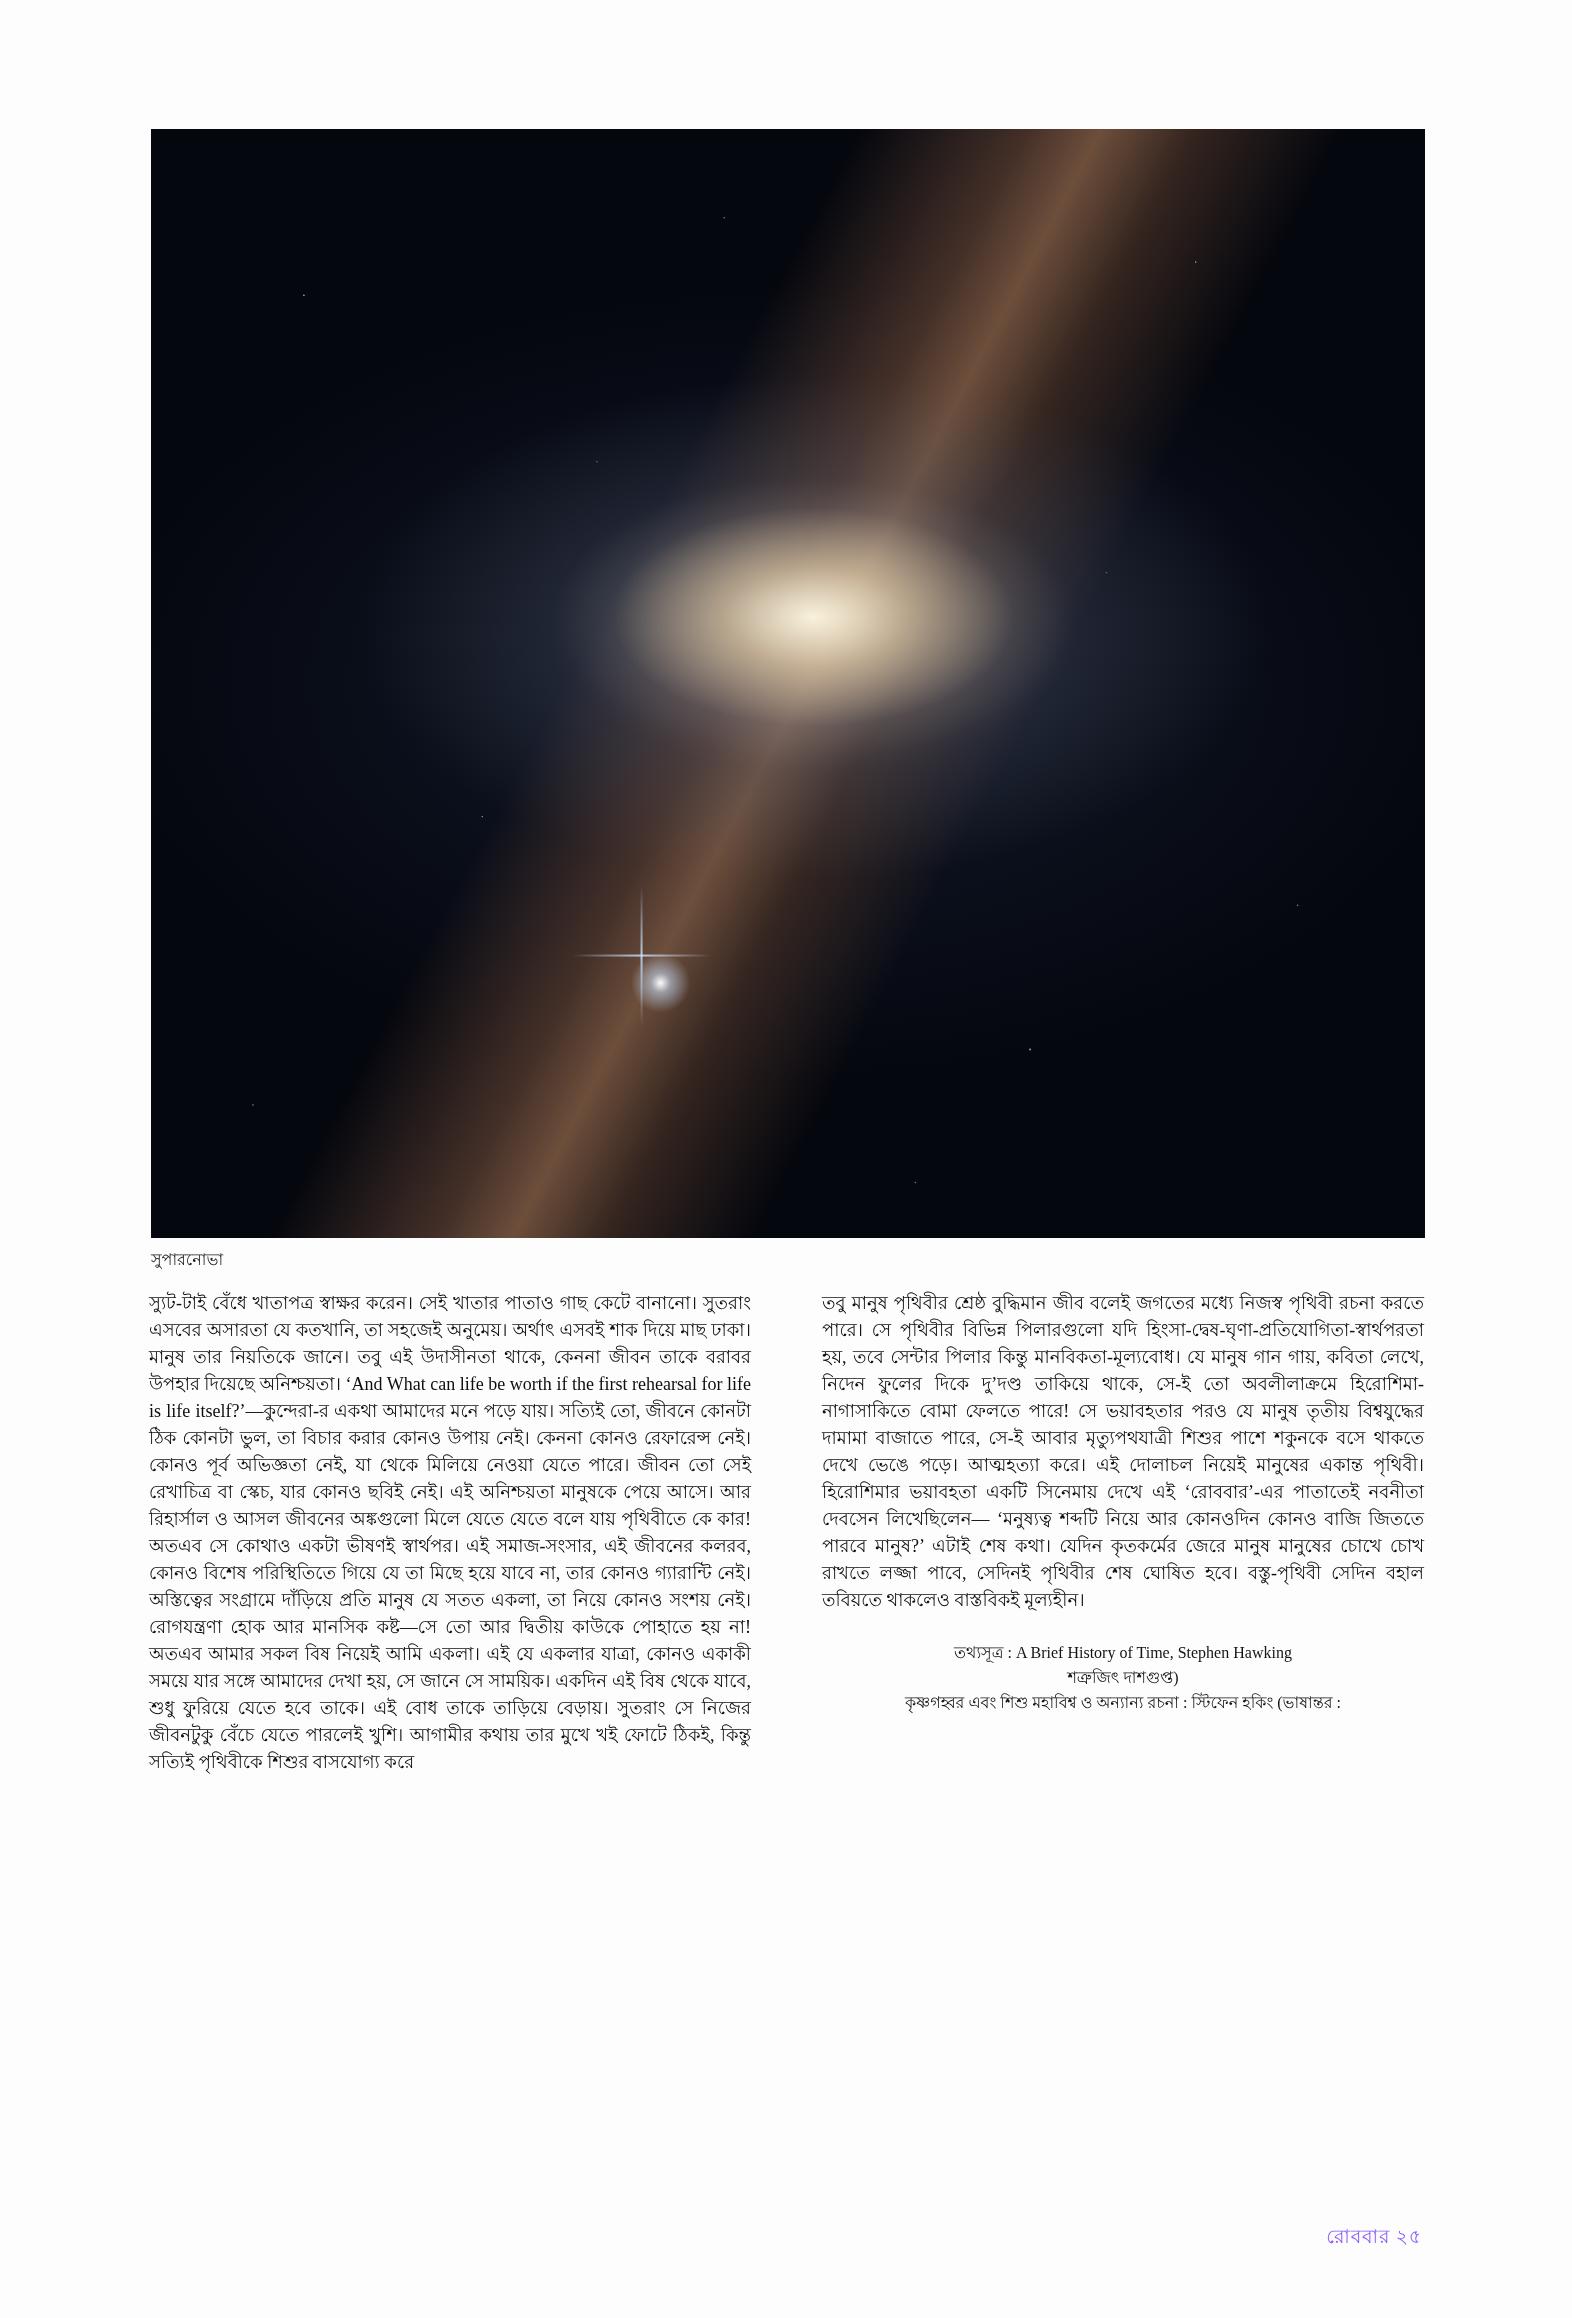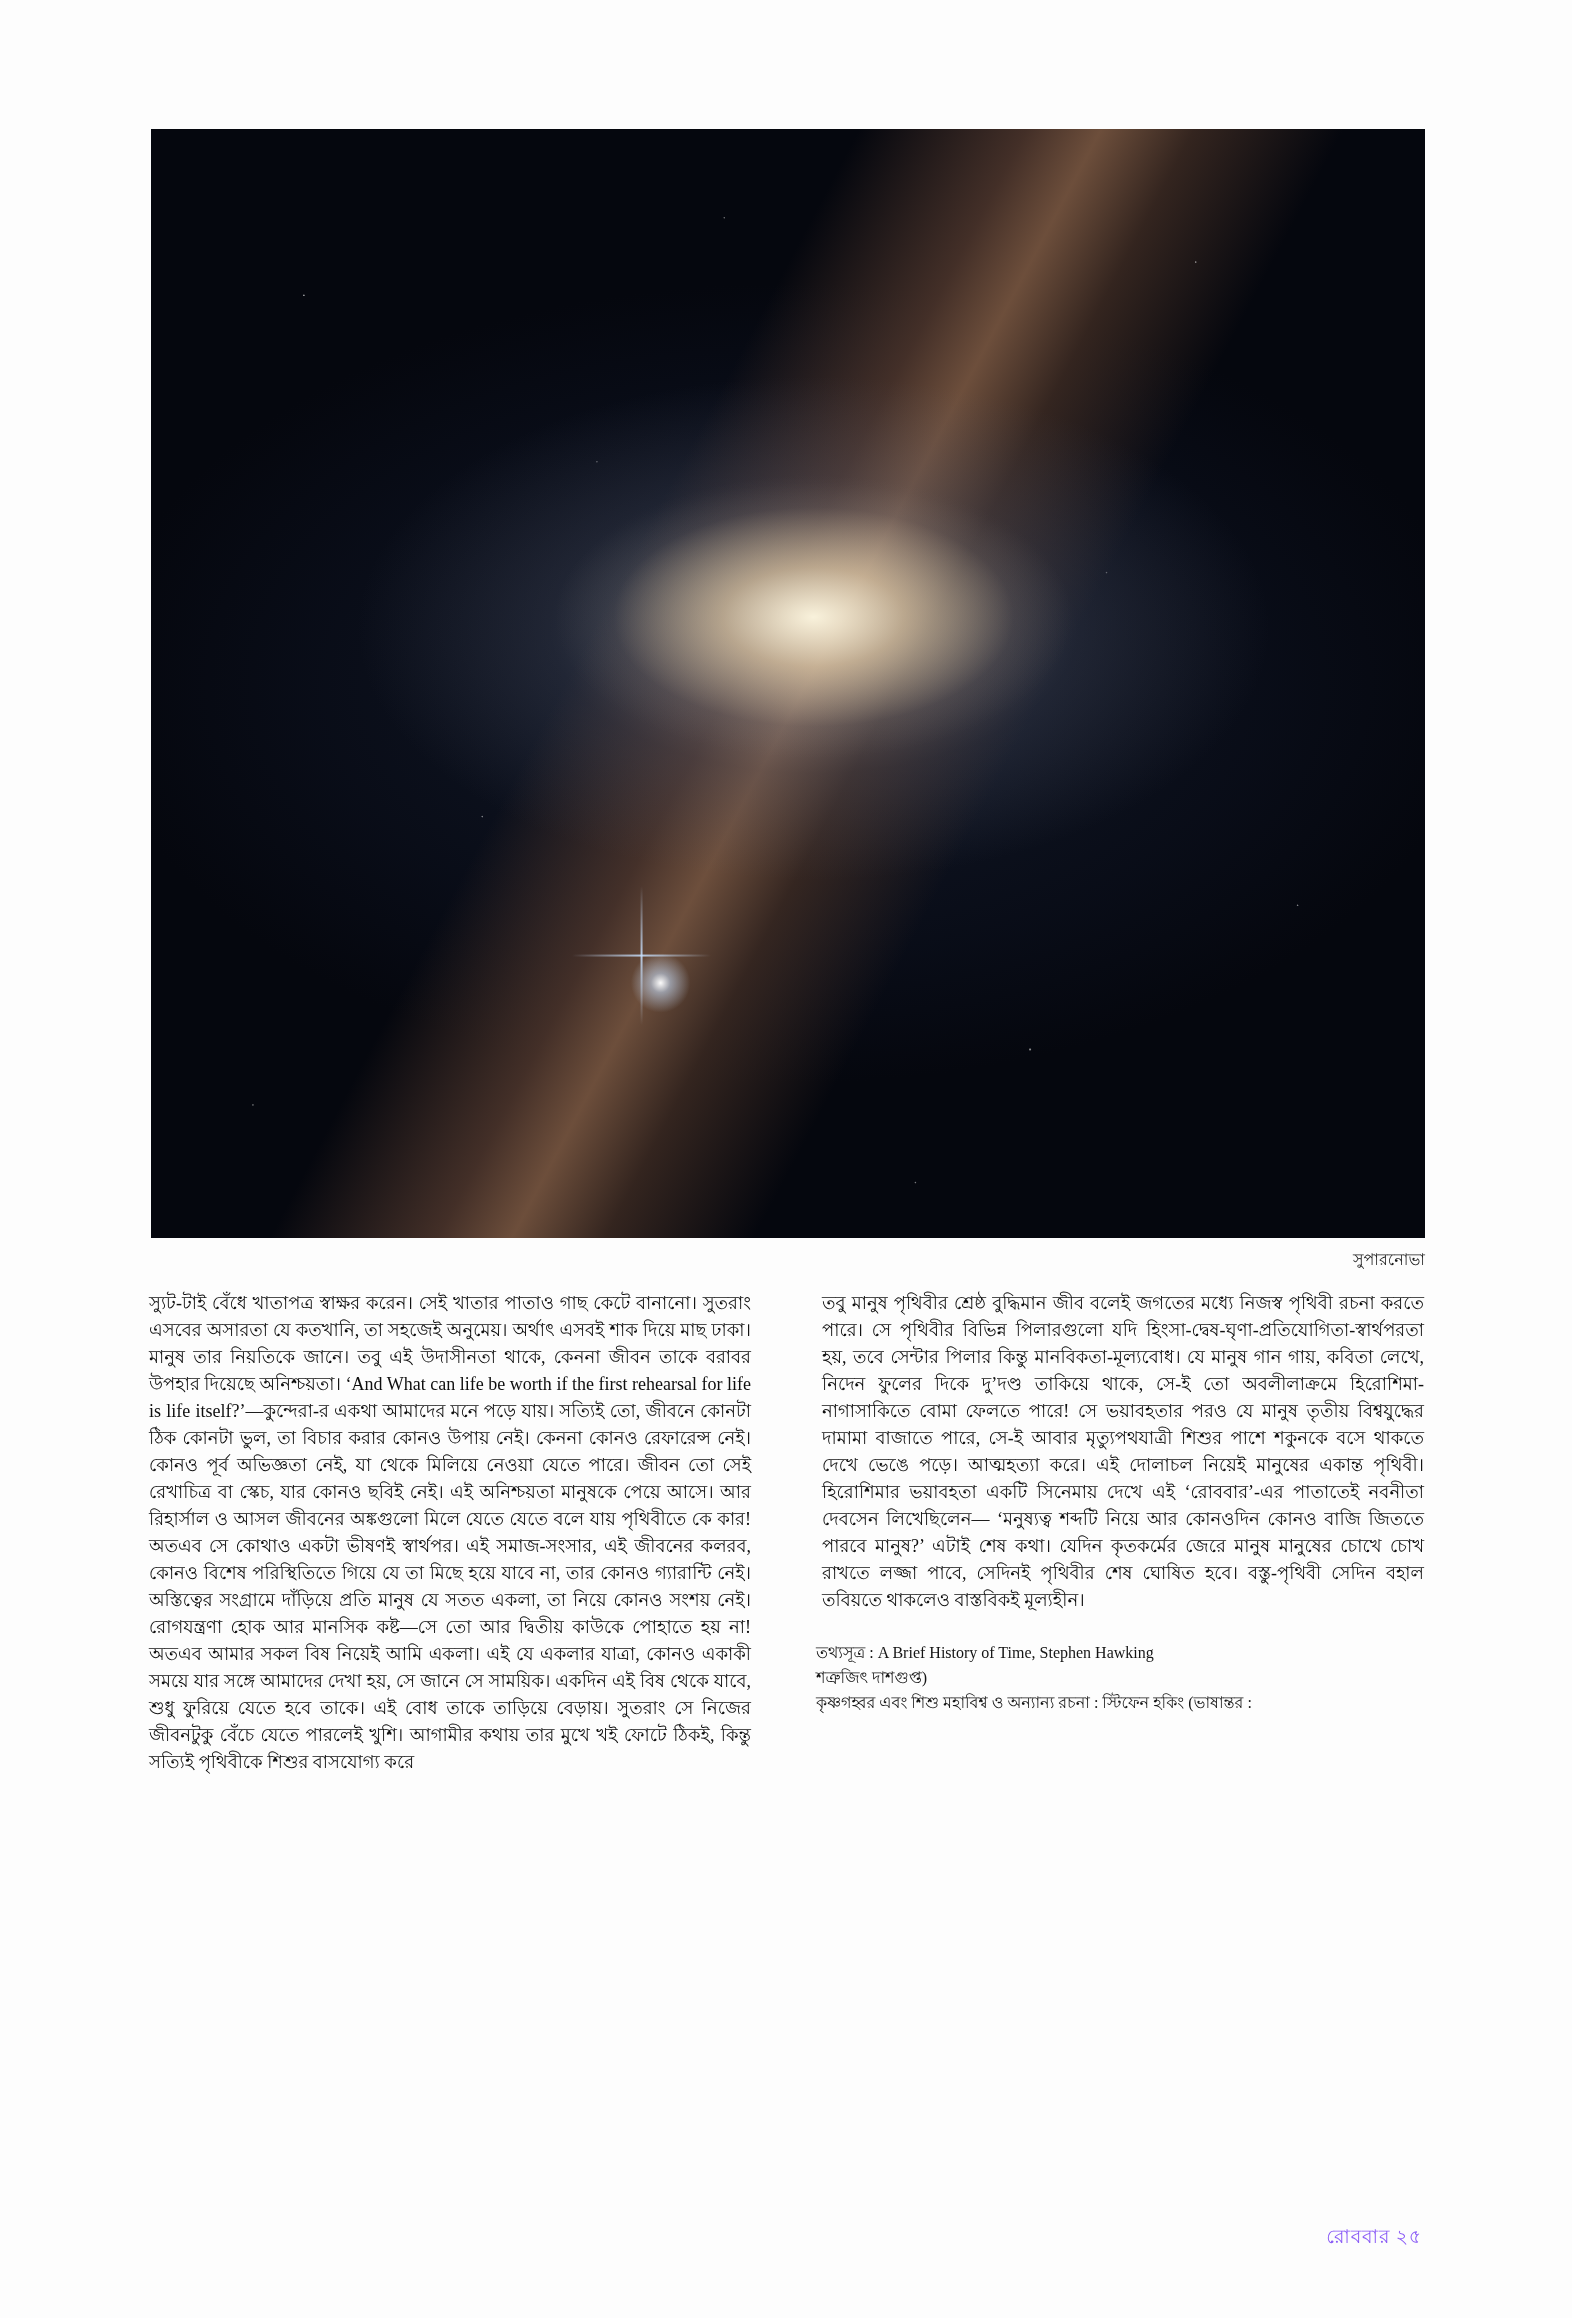--- a/index.html
+++ b/index.html
@@ -80,21 +80,20 @@
     transform: translate(-50%, -50%);
   }
   .supernova-flare::before { width: 139px; height: 1.9px; }
   .supernova-flare::after  { width: 1.9px; height: 139px;
     background: linear-gradient(180deg, rgba(255,255,255,0) 0%, rgba(200,225,255,0.85) 50%, rgba(255,255,255,0) 100%); }
   .figure-caption {
     position: absolute;
     right: 0;
     top: 1118px;
     width: 1274px;
-    text-align: right;
     font-size: 16px;
     color: #1a1a1a;
   }
 
   
   .columns {
     position: absolute;
     left: 143px;
     top: 1284px;
     width: 1287px;
@@ -112,21 +111,21 @@
     text-justify: inter-word;
     color: #0e0e0e;
   }
   .col p + p {
     text-indent: 34px;
   }
   .source {
     margin-top: 26px;
     font-size: 16px;
     line-height: 25px;
-    text-align: left;
+    text-align: center;
     color: #141414;
   }
   .footer {
     position: absolute;
     right: 151px;
     bottom: 65px;
     font-size: 19px;
     color: #8b5cf6;
     letter-spacing: 0.8px;
     margin-left: 9px;

